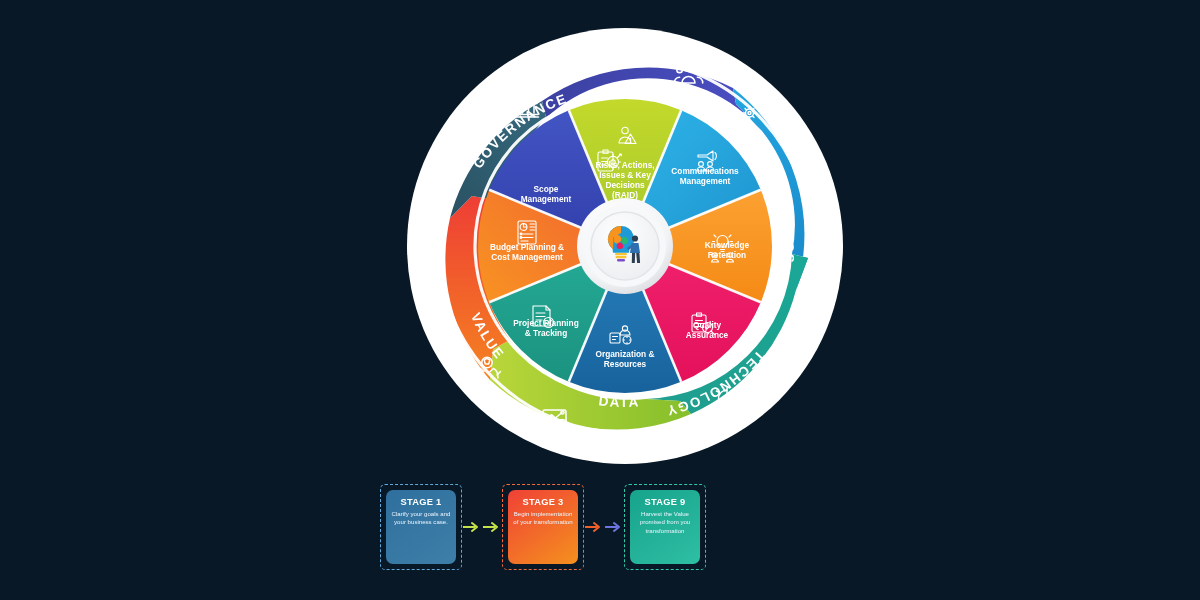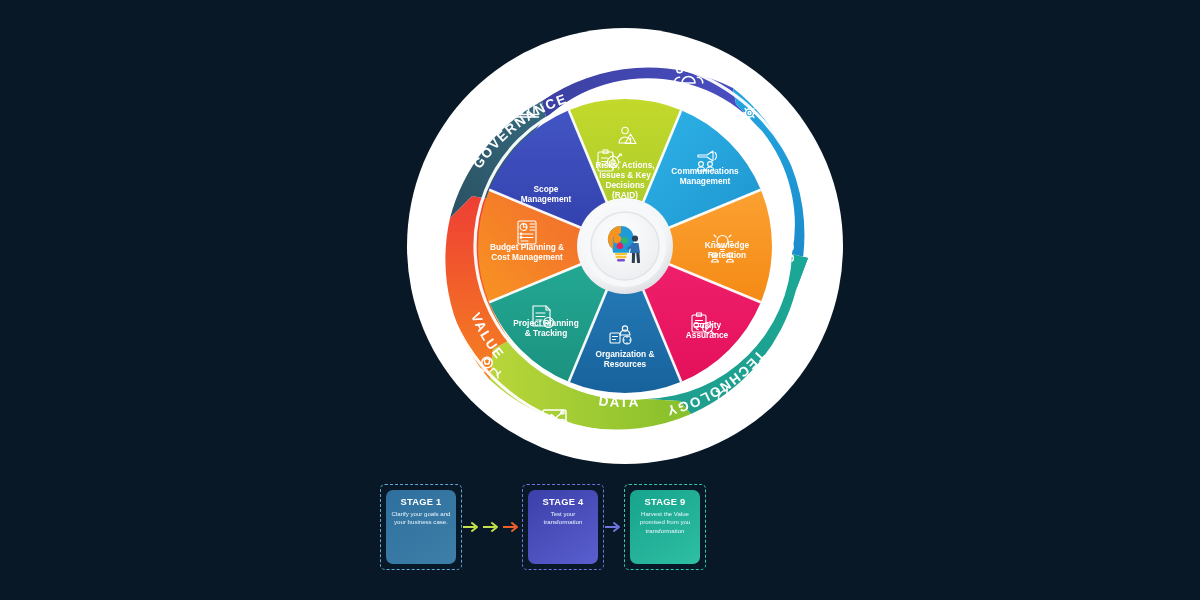--- a/index.html
+++ b/index.html
@@ -484,33 +484,33 @@
         <path d="M0 6 H11 M9 2 L14 6 L9 10" fill="none" stroke="#c4e24a" stroke-width="2" stroke-linecap="round" stroke-linejoin="round"></path>
       </svg>
     </div>
 
     <div class="stage-gap">
       <svg class="arrow" width="18" height="12" viewBox="0 0 18 12">
         <path d="M0 6 H11 M9 2 L14 6 L9 10" fill="none" stroke="#c4e24a" stroke-width="2" stroke-linecap="round" stroke-linejoin="round"></path>
       </svg>
     </div>
 
+    <div class="stage-slot">
+      <div class="stage-dash" style="border-color:#f06a3a;"></div>
+      <div class="stage-box" style="background:linear-gradient(145deg,#ef4136,#f5911e);">
+        <div class="stage-title">STAGE 3</div>
+        <div class="stage-desc">Begin implementation of your transformation</div>
+      </div>
+    </div>
     <div class="stage-gap">
       <svg class="arrow" width="18" height="12" viewBox="0 0 18 12">
         <path d="M0 6 H11 M9 2 L14 6 L9 10" fill="none" stroke="#f0602a" stroke-width="2" stroke-linecap="round" stroke-linejoin="round"></path>
       </svg>
     </div>
 
-    <div class="stage-slot">
-      <div class="stage-dash" style="border-color:#6e74e0;"></div>
-      <div class="stage-box" style="background:linear-gradient(145deg,#3b3fa8,#5a5fd0);">
-        <div class="stage-title">STAGE 4</div>
-        <div class="stage-desc">Test your transformation</div>
-      </div>
-    </div>
     <div class="stage-gap">
       <svg class="arrow" width="18" height="12" viewBox="0 0 18 12">
         <path d="M0 6 H11 M9 2 L14 6 L9 10" fill="none" stroke="#6e74e0" stroke-width="2" stroke-linecap="round" stroke-linejoin="round"></path>
       </svg>
     </div>
 
     <div class="stage-slot">
       <div class="stage-dash" style="border-color:#2fc9ae;"></div>
       <div class="stage-box" style="background:linear-gradient(145deg,#17a38c,#2ebfa4);">
         <div class="stage-title">STAGE 9</div>

